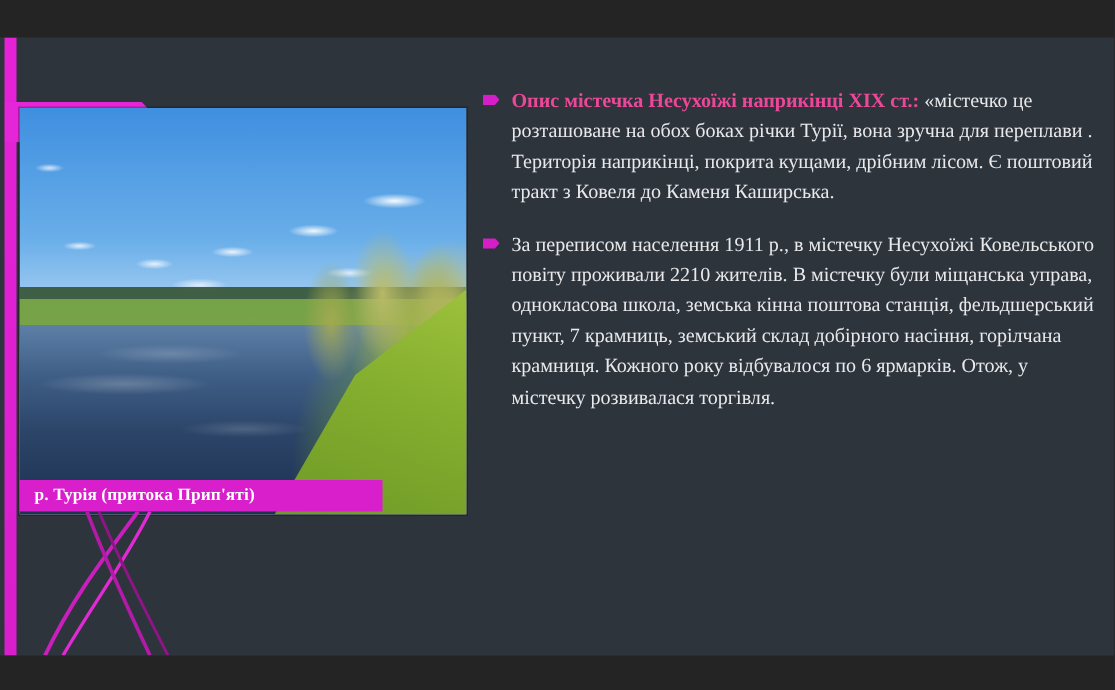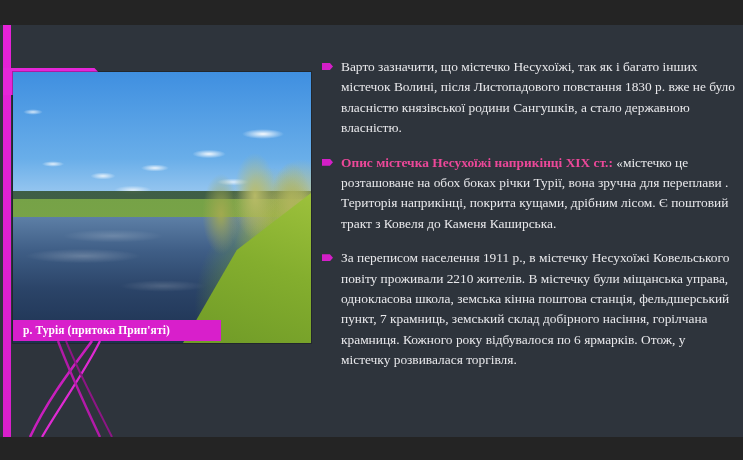--- a/index.html
+++ b/index.html
@@ -123,21 +123,21 @@
     background:
       radial-gradient(ellipse 26px 56px at 22px 70px, rgba(163,170,80,0.95) 0%, rgba(163,170,80,0) 72%),
       radial-gradient(ellipse 30px 60px at 56px 52px, rgba(186,188,104,0.95) 0%, rgba(186,188,104,0) 72%),
       radial-gradient(ellipse 28px 58px at 92px 60px, rgba(176,180,92,0.95) 0%, rgba(176,180,92,0) 72%);
   }
 
   .photo-caption {
     position: absolute;
     left: 13px;
     top: 295px;
-    width: 208px;
+    width: 242px;
     height: 21px;
     background: #d81fcb;
     color: #ffffff;
     font-size: 11.5px;
     font-weight: bold;
     line-height: 21px;
     padding-left: 10px;
     box-sizing: border-box;
     white-space: nowrap;
     letter-spacing: .1px;
@@ -206,24 +206,20 @@
 
     <svg class="swoosh" viewBox="0 0 210 96" preserveAspectRatio="none">
       <path d="M 92 0 C 70 30, 48 58, 30 96" fill="none" stroke="#c91fbd" stroke-width="2.6"></path>
       <path d="M 100 0 C 84 32, 62 62, 42 96" fill="none" stroke="#e02ad3" stroke-width="2.2"></path>
       <path d="M 58 0 C 70 32, 84 62, 100 96" fill="none" stroke="#b31aa8" stroke-width="2.4"></path>
       <path d="M 66 0 C 80 34, 96 64, 112 96" fill="none" stroke="#8d1585" stroke-width="2.0"></path>
     </svg>
 
     <div class="content">
 
-      <div class="bullet-row">
-        <span class="bullet-marker"></span>
-        <div class="bullet-text">Варто зазначити, що містечко Несухоїжі, так як і багато інших містечок Волині, після Листопадового повстання 1830 р. вже не було власністю князівської родини Сангушків, а стало державною власністю.</div>
-      </div>
 
       <div class="bullet-row">
         <span class="bullet-marker"></span>
         <div class="bullet-text"><span class="lead-red">Опис містечка Несухоїжі наприкінці XIX ст.:</span><span> «містечко це розташоване на обох боках річки Турії, вона зручна для переплави . Територія наприкінці, покрита кущами, дрібним лісом. Є поштовий тракт з Ковеля до Каменя Каширська.</span></div>
       </div>
 
       <div class="bullet-row">
         <span class="bullet-marker"></span>
         <div class="bullet-text">За переписом населення 1911 р., в містечку Несухоїжі Ковельського повіту проживали 2210 жителів. В містечку були міщанська управа, однокласова школа, земська кінна поштова станція, фельдшерський пункт, 7 крамниць, земський склад добірного насіння, горілчана крамниця. Кожного року відбувалося по 6 ярмарків. Отож, у містечку розвивалася торгівля.</div>
       </div>

